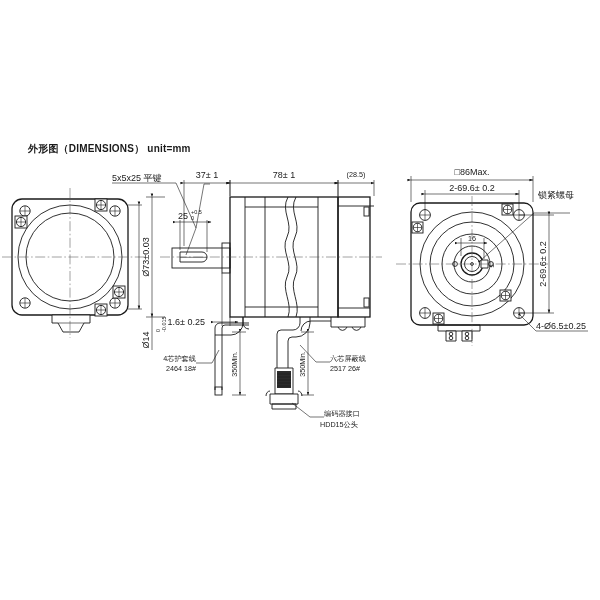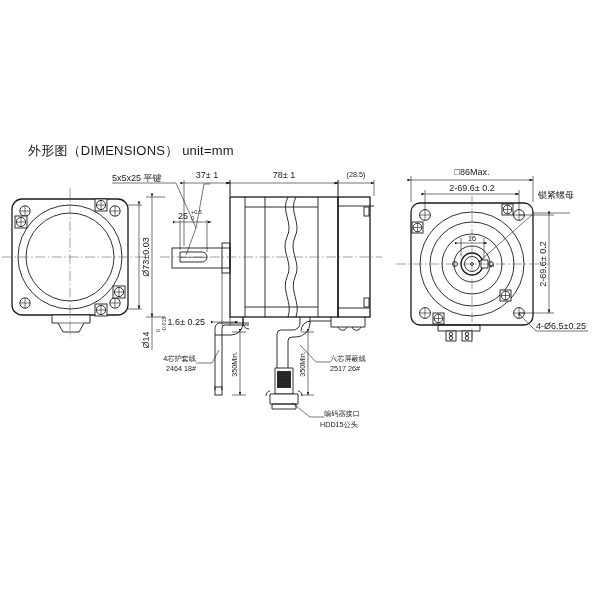--- a/index.html
+++ b/index.html
@@ -4,21 +4,21 @@
 <style>
   html,body{margin:0;padding:0;}
   body{
     width:600px;height:600px;background:#ffffff;
     font-family:"Liberation Sans","DejaVu Sans",sans-serif;
     overflow:hidden;position:relative;
   }
   #sheet{position:absolute;left:0;top:0;width:600px;height:600px;}
   .title{
     position:absolute;left:28px;top:142px;
-    font-size:13px;font-weight:normal;color:#1a1a1a;
+    font-size:10px;font-weight:bold;color:#1a1a1a;
     letter-spacing:0.2px;white-space:nowrap;
   }
   svg{position:absolute;left:0;top:0;}
   text{font-family:"Liberation Sans","DejaVu Sans",sans-serif;fill:#1a1a1a;}
 </style>
 </head>
 <body>
 
 <div id="sheet">
 

